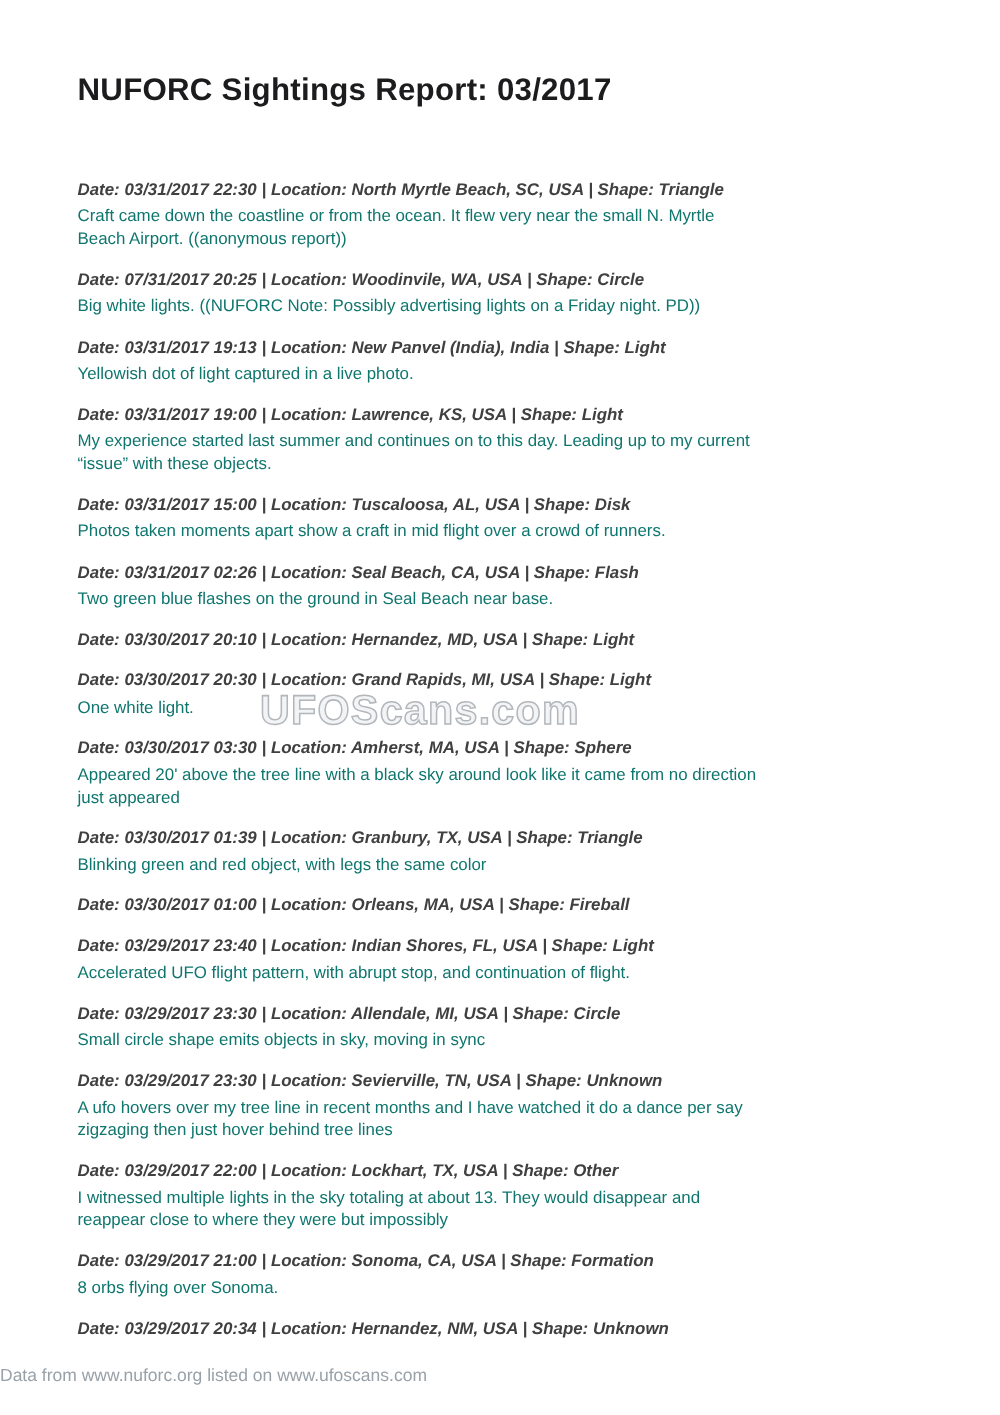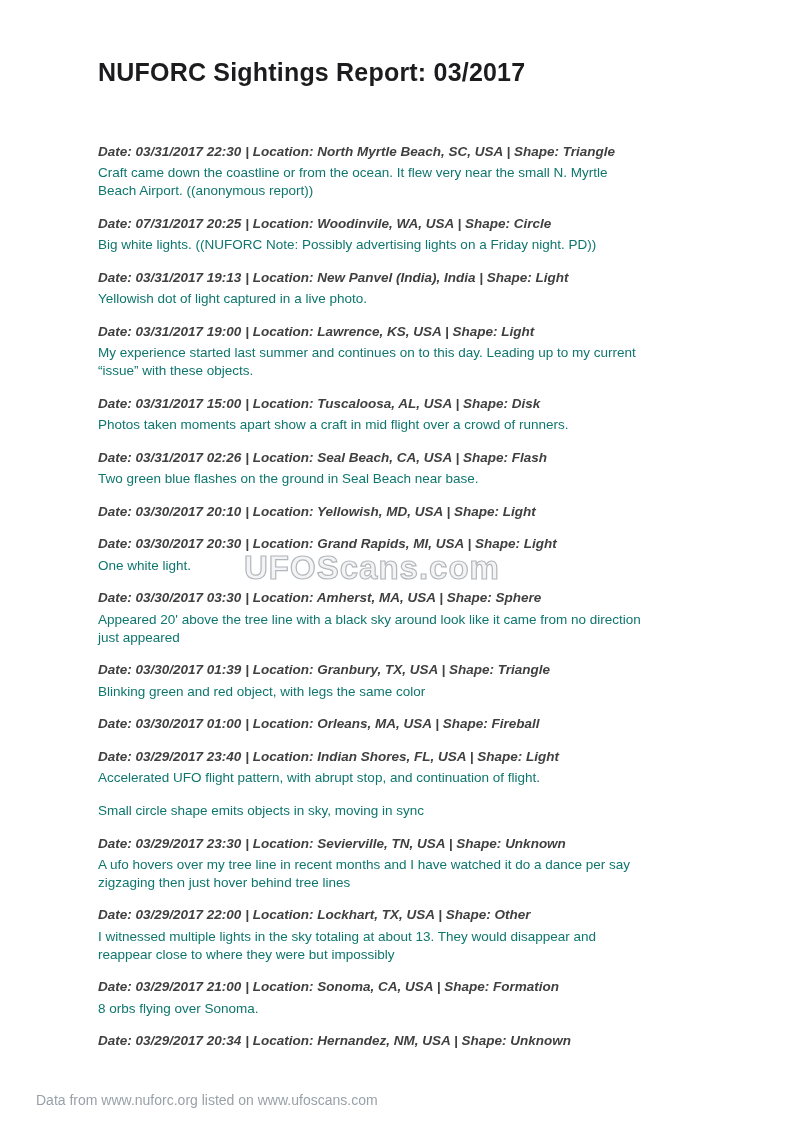--- a/index.html
+++ b/index.html
@@ -7,21 +7,20 @@
     padding: 0;
     background: #ffffff;
   }
   .page {
     position: relative;
     width: 672px;
     height: 1132px;
     background: #ffffff;
     overflow: hidden;
     font-family: "Liberation Sans", sans-serif;
-    margin-left: 36px;
   }
   .page-title {
     margin: 0;
     padding: 58px 60px 0 62px;
     font-size: 25px;
     font-weight: bold;
     color: #1c1c1e;
     letter-spacing: 0.2px;
   }
   .entries {
@@ -101,21 +100,21 @@
     <p class="entry-header"><span>Date:</span> <span>03/31/2017 15:00</span> <span>|</span> <span>Location:</span> <span>Tuscaloosa, AL, USA</span> <span>|</span> <span>Shape:</span> <span>Disk</span></p>
     <p class="entry-desc">Photos taken moments apart show a craft in mid flight over a crowd of runners.</p>
   </div>
 
   <div class="entry">
     <p class="entry-header"><span>Date:</span> <span>03/31/2017 02:26</span> <span>|</span> <span>Location:</span> <span>Seal Beach, CA, USA</span> <span>|</span> <span>Shape:</span> <span>Flash</span></p>
     <p class="entry-desc">Two green blue flashes on the ground in Seal Beach near base.</p>
   </div>
 
   <div class="entry">
-    <p class="entry-header"><span>Date:</span> <span>03/30/2017 20:10</span> <span>|</span> <span>Location:</span> <span>Yellowish, MD, USA</span> <span>|</span> <span>Shape:</span> <span>Light</span></p>
+    <p class="entry-header"><span>Date:</span> <span>03/30/2017 20:10</span> <span>|</span> <span>Location:</span> <span>Hernandez, MD, USA</span> <span>|</span> <span>Shape:</span> <span>Light</span></p>
   </div>
 
   <div class="entry">
     <p class="entry-header"><span>Date:</span> <span>03/30/2017 20:30</span> <span>|</span> <span>Location:</span> <span>Grand Rapids, MI, USA</span> <span>|</span> <span>Shape:</span> <span>Light</span></p>
     <p class="entry-desc">One white light.</p>
   </div>
 
   <div class="entry">
     <p class="entry-header"><span>Date:</span> <span>03/30/2017 03:30</span> <span>|</span> <span>Location:</span> <span>Amherst, MA, USA</span> <span>|</span> <span>Shape:</span> <span>Sphere</span></p>
     <p class="entry-desc">Appeared 20' above the tree line with a black sky around look like it came from no direction just appeared</p>
@@ -129,20 +128,21 @@
   <div class="entry">
     <p class="entry-header"><span>Date:</span> <span>03/30/2017 01:00</span> <span>|</span> <span>Location:</span> <span>Orleans, MA, USA</span> <span>|</span> <span>Shape:</span> <span>Fireball</span></p>
   </div>
 
   <div class="entry">
     <p class="entry-header"><span>Date:</span> <span>03/29/2017 23:40</span> <span>|</span> <span>Location:</span> <span>Indian Shores, FL, USA</span> <span>|</span> <span>Shape:</span> <span>Light</span></p>
     <p class="entry-desc">Accelerated UFO flight pattern, with abrupt stop, and continuation of flight.</p>
   </div>
 
   <div class="entry">
+    <p class="entry-header"><span>Date:</span> <span>03/29/2017 23:30</span> <span>|</span> <span>Location:</span> <span>Allendale, MI, USA</span> <span>|</span> <span>Shape:</span> <span>Circle</span></p>
     <p class="entry-desc">Small circle shape emits objects in sky, moving in sync</p>
   </div>
 
   <div class="entry">
     <p class="entry-header"><span>Date:</span> <span>03/29/2017 23:30</span> <span>|</span> <span>Location:</span> <span>Sevierville, TN, USA</span> <span>|</span> <span>Shape:</span> <span>Unknown</span></p>
     <p class="entry-desc">A ufo hovers over my tree line in recent months and I have watched it do a dance per say zigzaging then just hover behind tree lines</p>
   </div>
 
   <div class="entry">
     <p class="entry-header"><span>Date:</span> <span>03/29/2017 22:00</span> <span>|</span> <span>Location:</span> <span>Lockhart, TX, USA</span> <span>|</span> <span>Shape:</span> <span>Other</span></p>

